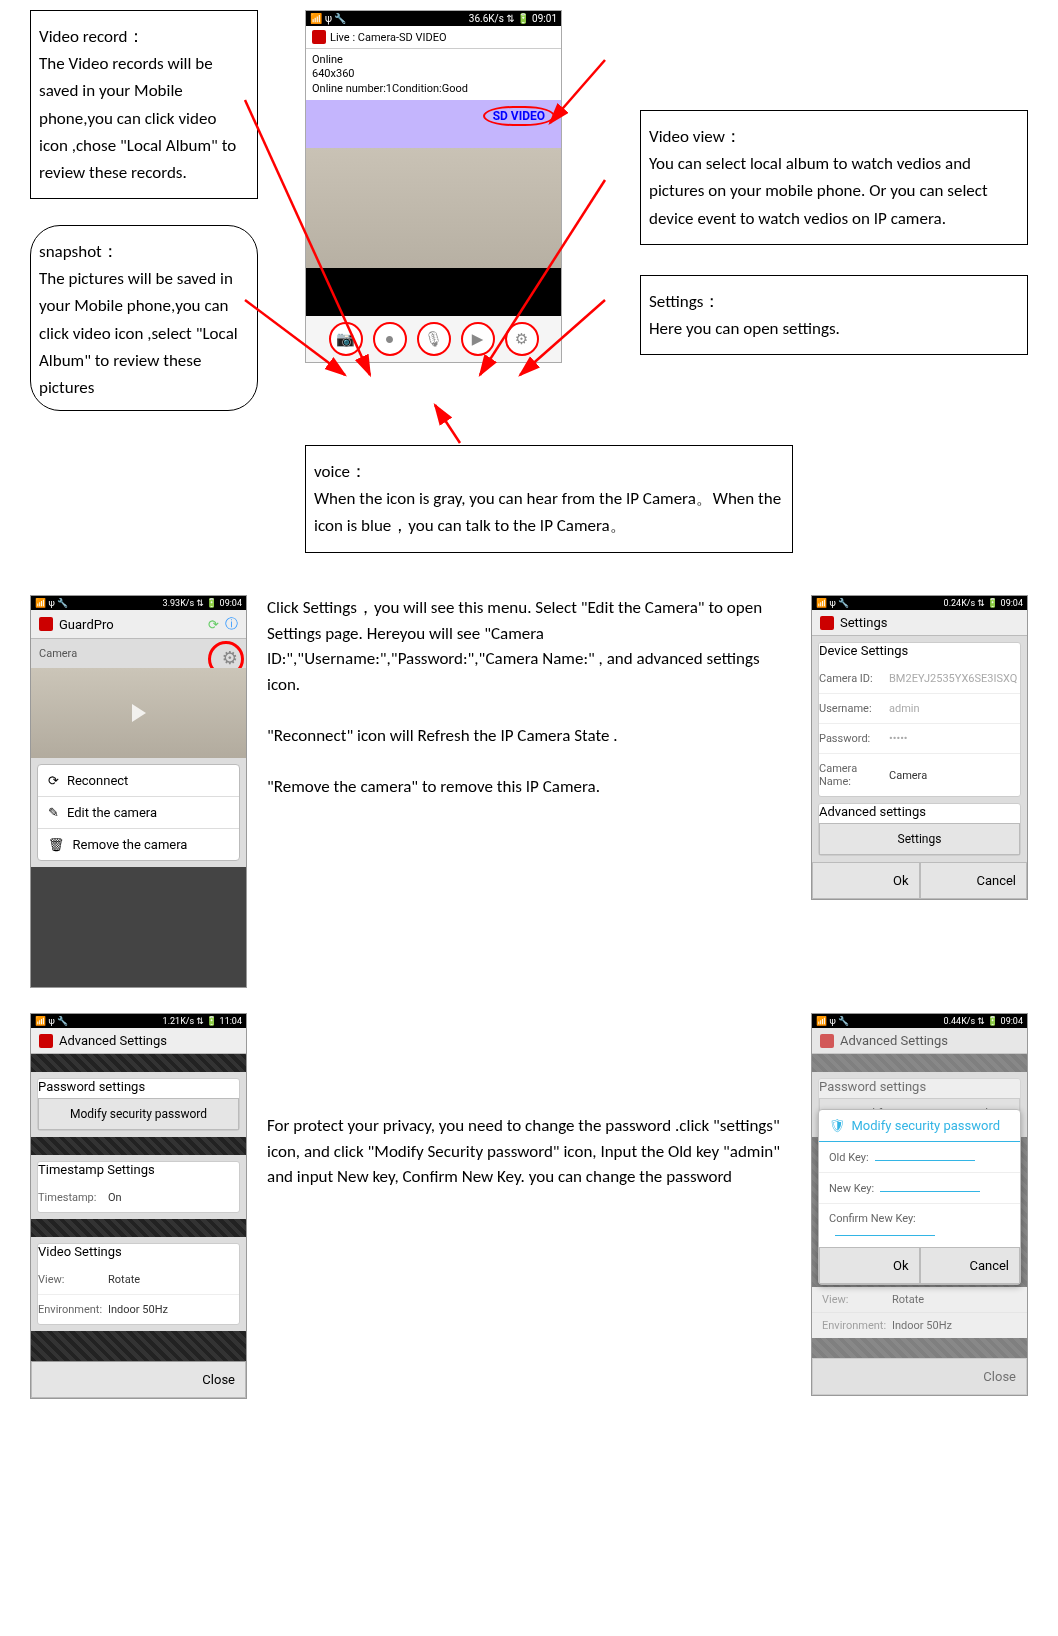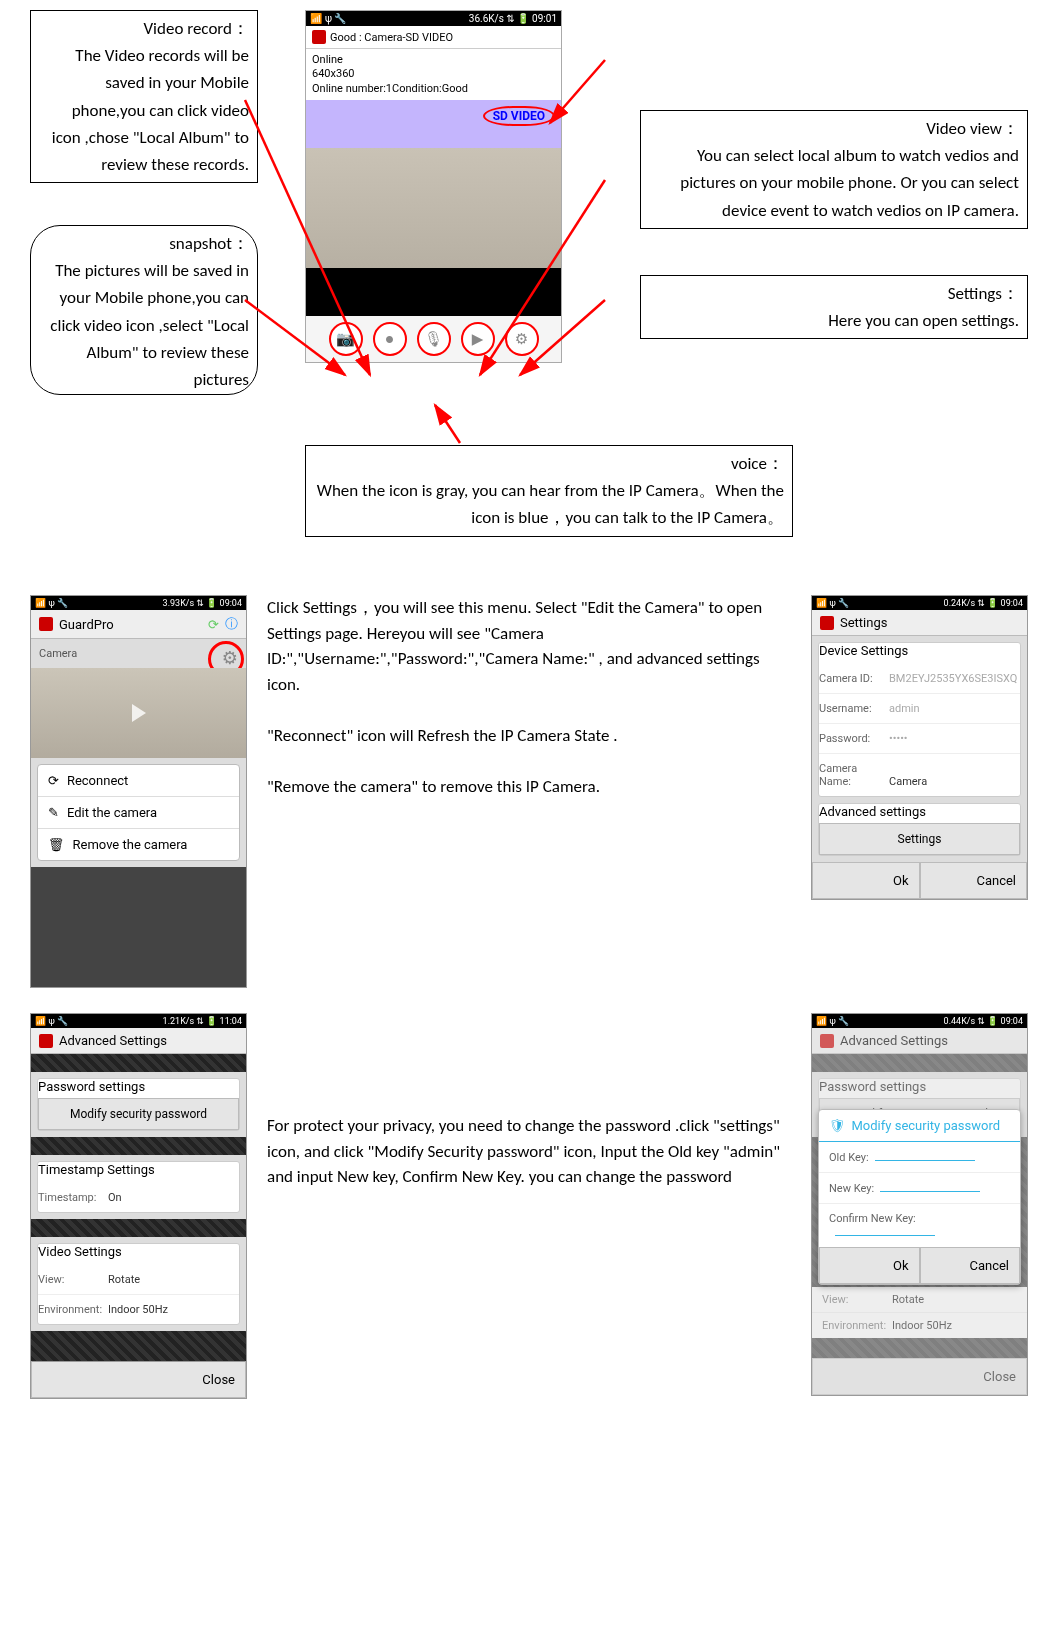--- a/index.html
+++ b/index.html
@@ -1,37 +1,37 @@
 <!DOCTYPE html>
 <html><head>
 <meta charset="utf-8">
 <style>
   body { font-family: Calibri, Arial, sans-serif; font-size: 17px; margin:0; padding:10px 30px; color:#000; background:#fff; width:998px; }
-  .callout { border:1px solid #000; padding:4px 8px; line-height:1.6;text-align:right; }
+  .callout { border:1px solid #000; padding:12px 8px; line-height:1.6; }
   .row1 { position:relative; height:560px; }
   .phone { position:absolute; }
   .phone-body { width:255px; background:#e6e6e6; border:1px solid #aaa; font-family: Roboto, Arial, sans-serif; font-size:12px; }
   .statusbar { background:#000; color:#fff; font-size:10px; padding:2px 4px; display:flex; justify-content:space-between; }
   .appbar { background:#fff; display:flex; align-items:center; padding:4px 6px; gap:4px; border-bottom:1px solid #ccc;}
   .logo { width:14px; height:14px; background:#c00; border-radius:2px; display:inline-block;}
   .live-info { background:#fff; color:#000; padding:4px 6px; font-size:11px; line-height:1.3;}
   .sd-label { color:#00f; float:right; font-weight:bold; border:2px solid red; border-radius:50%/60%; padding:1px 8px; }
   .feed { height:120px; background:linear-gradient(#c9c2b5,#b7b0a3); position:relative;}
   .toolbar { background:#f5f5f5; display:flex; justify-content:center; gap:10px; padding:6px;}
   .tool-icon { width:30px; height:30px; border:2px solid red; border-radius:50%; display:flex; align-items:center; justify-content:center; color:#888; font-size:15px; background:#fff;}
   svg.arrows { position:absolute; top:0; left:0; pointer-events:none; }
 
   .row { display:flex; gap:20px; margin-top:25px; align-items:flex-start; }
   .midtext { flex:1; line-height:1.5; font-size:17px; }
 
   .mini-phone { width:215px; border:1px solid #999; font-family:Roboto,Arial,sans-serif; font-size:11px; background:#ddd;}
   .mini-phone .statusbar{font-size:9px;}
   .mini-appbar{background:#eee;padding:5px 8px;font-size:13px;display:flex;align-items:center;gap:6px;border-bottom:1px solid #bbb;}
   .section-card{background:#fff;margin:6px;border:1px solid #ccc;border-radius:3px;padding:0;}
-  .formrow{display:flex;align-items:flex-end;padding:8px 0;border-bottom:1px solid #eee;font-size:11px;}
+  .formrow{display:flex;align-items:center;padding:8px 0;border-bottom:1px solid #eee;font-size:11px;}
   .formrow .lbl{width:70px;color:#666;}
   .formrow .val{color:#aaa;flex:1;}
   .btn-bar{display:flex;}
   .btn{flex:1;text-align:right;padding:10px;background:#e5e5e5;border:1px solid #bbb;font-size:13px;}
   .menu-sheet{background:#fff;border:1px solid #bbb;border-radius:4px;margin:6px;}
   .menu-item{padding:8px 10px;border-bottom:1px solid #ddd;display:flex;align-items:center;gap:8px;font-size:13px;}
   .gear-circle{width:30px;height:30px;border:3px solid red;border-radius:50%;position:absolute;}
   .carbon{background:repeating-linear-gradient(45deg,#222,#222 4px,#333 4px,#333 8px);height:18px;}
   .big-btn{background:#e5e5e5;border:1px solid #bbb;text-align:center;padding:8px;font-size:12px;margin-top:4px;}
   .dialog{position:absolute;left:6px;right:6px;top:95px;background:#fff;border:1px solid #bbb;border-radius:4px;box-shadow:0 2px 6px rgba(0,0,0,.3);}
@@ -57,21 +57,21 @@
 Here you can open settings.</div>
 
   <div class="phone" style="left:275px;top:0;">
     <div class="phone-body">
       <div class="statusbar">
         <span>📶 ψ 🔧</span>
         <span>36.6K/s ⇅ 🔋 09:01</span>
       </div>
       <div class="appbar">
         <span class="logo"></span>
-        <span style="font-size:11px;">Good : Camera-SD VIDEO</span>
+        <span style="font-size:11px;">Live : Camera-SD VIDEO</span>
       </div>
       <div class="live-info">
         <div>Online</div>
         <div>640x360</div>
         <div>Online number:1Condition:Good</div>
       </div>
       <div style="background:#c4b5fd;height:48px;position:relative;">
         <span class="sd-label" style="position:absolute;right:6px;top:6px;">SD VIDEO</span>
       </div>
       <div class="feed"></div>

